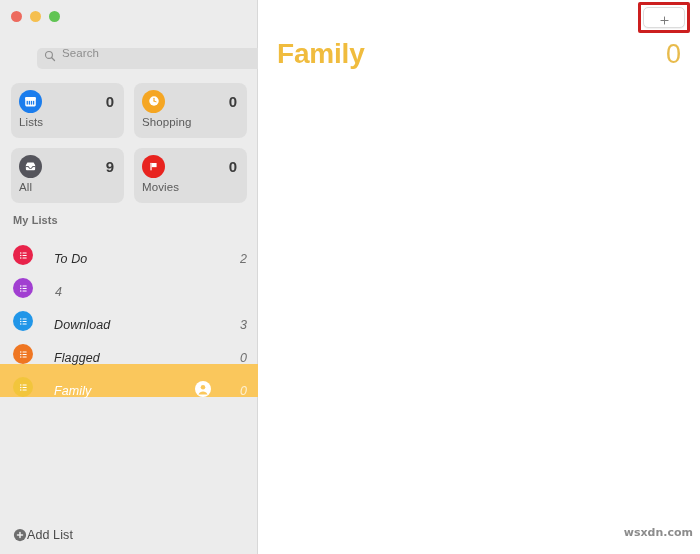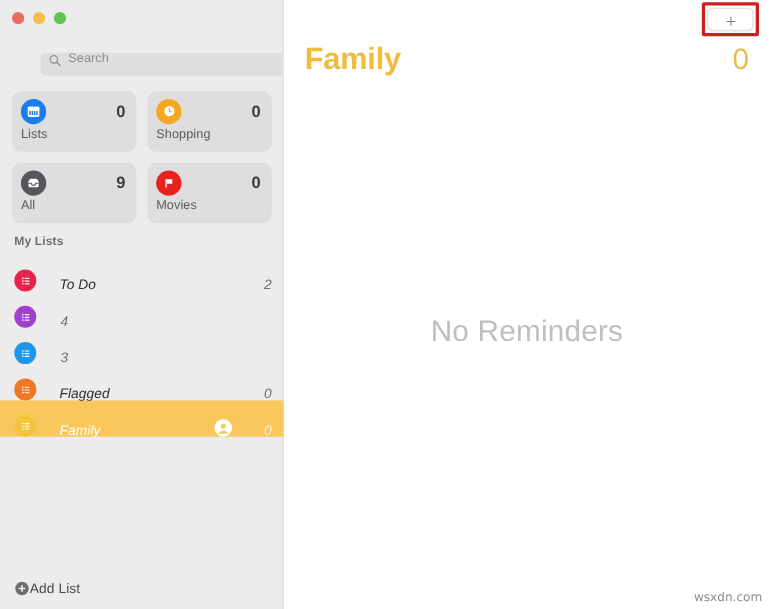--- a/index.html
+++ b/index.html
@@ -259,24 +259,25 @@
     right: 0;
     text-align: center;
     font-size: 27px;
     color: #bfbfbf;
     letter-spacing: .2px;
   }
 
   #watermark {
     position: absolute;
     right: 7px;
-    bottom: 5px;
+    bottom: 15px;
     font-size: 11px;
     color: #8c8c8c;
     font-family: "DejaVu Sans", sans-serif;
+    font-weight: bold;
   }
 </style>
 </head>
 <body>
 
 <div id="app">
 
   <div id="sidebar">
 
     <div class="traffic-lights">
@@ -393,20 +394,21 @@
         <span class="list-badge" style="background:#2196e8">
           <svg viewBox="0 0 16 16" width="11" height="11">
             <circle cx="4" cy="4.4" r="1.1" fill="#ffffff"></circle>
             <circle cx="4" cy="8" r="1.1" fill="#ffffff"></circle>
             <circle cx="4" cy="11.6" r="1.1" fill="#ffffff"></circle>
             <rect x="6.4" y="3.7" width="6.4" height="1.5" rx="0.7" fill="#ffffff"></rect>
             <rect x="6.4" y="7.3" width="6.4" height="1.5" rx="0.7" fill="#ffffff"></rect>
             <rect x="6.4" y="10.9" width="6.4" height="1.5" rx="0.7" fill="#ffffff"></rect>
           </svg>
         </span>
+        <span class="list-name">Download</span>
         <span class="list-count">3</span>
       </div>
 
       <div class="list-row">
         <span class="list-badge" style="background:#ef7622">
           <svg viewBox="0 0 16 16" width="11" height="11">
             <circle cx="4" cy="4.4" r="1.1" fill="#ffffff"></circle>
             <circle cx="4" cy="8" r="1.1" fill="#ffffff"></circle>
             <circle cx="4" cy="11.6" r="1.1" fill="#ffffff"></circle>
             <rect x="6.4" y="3.7" width="6.4" height="1.5" rx="0.7" fill="#ffffff"></rect>
@@ -465,19 +467,18 @@
           </svg>
         </span>
       </div>
     </div>
 
     <div id="main-header">
       <div id="main-title">Family</div>
       <div id="main-count">0</div>
     </div>
 
-    <div id="empty-state">No Reminders</div>
 
     <div id="watermark">wsxdn.com</div>
 
   </div>
 
 </div>
 
 </body></html>

